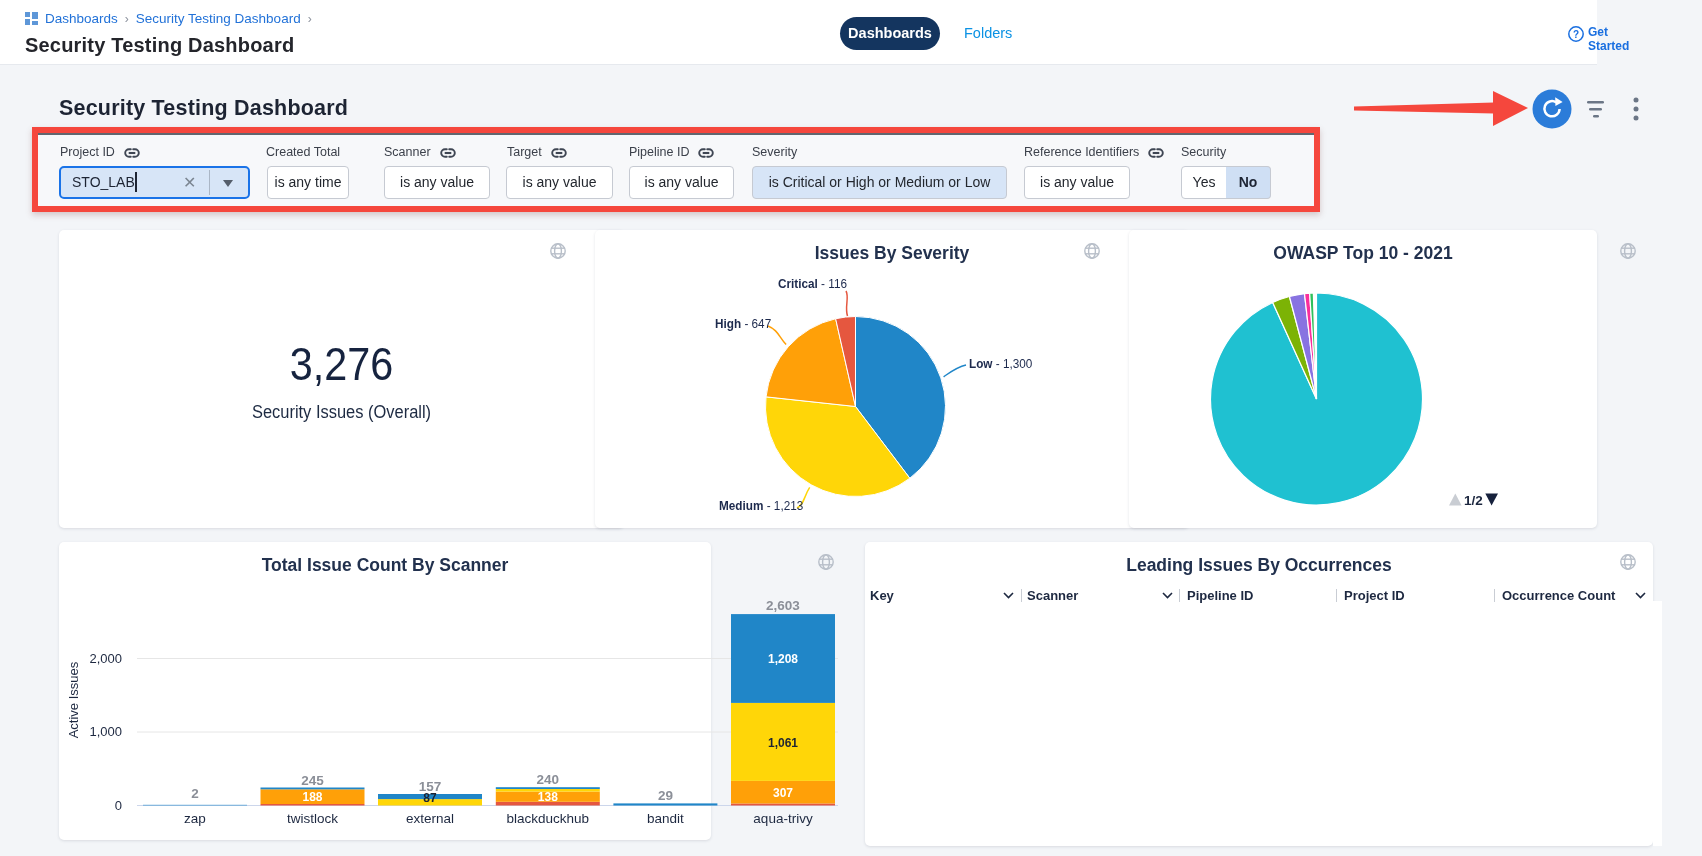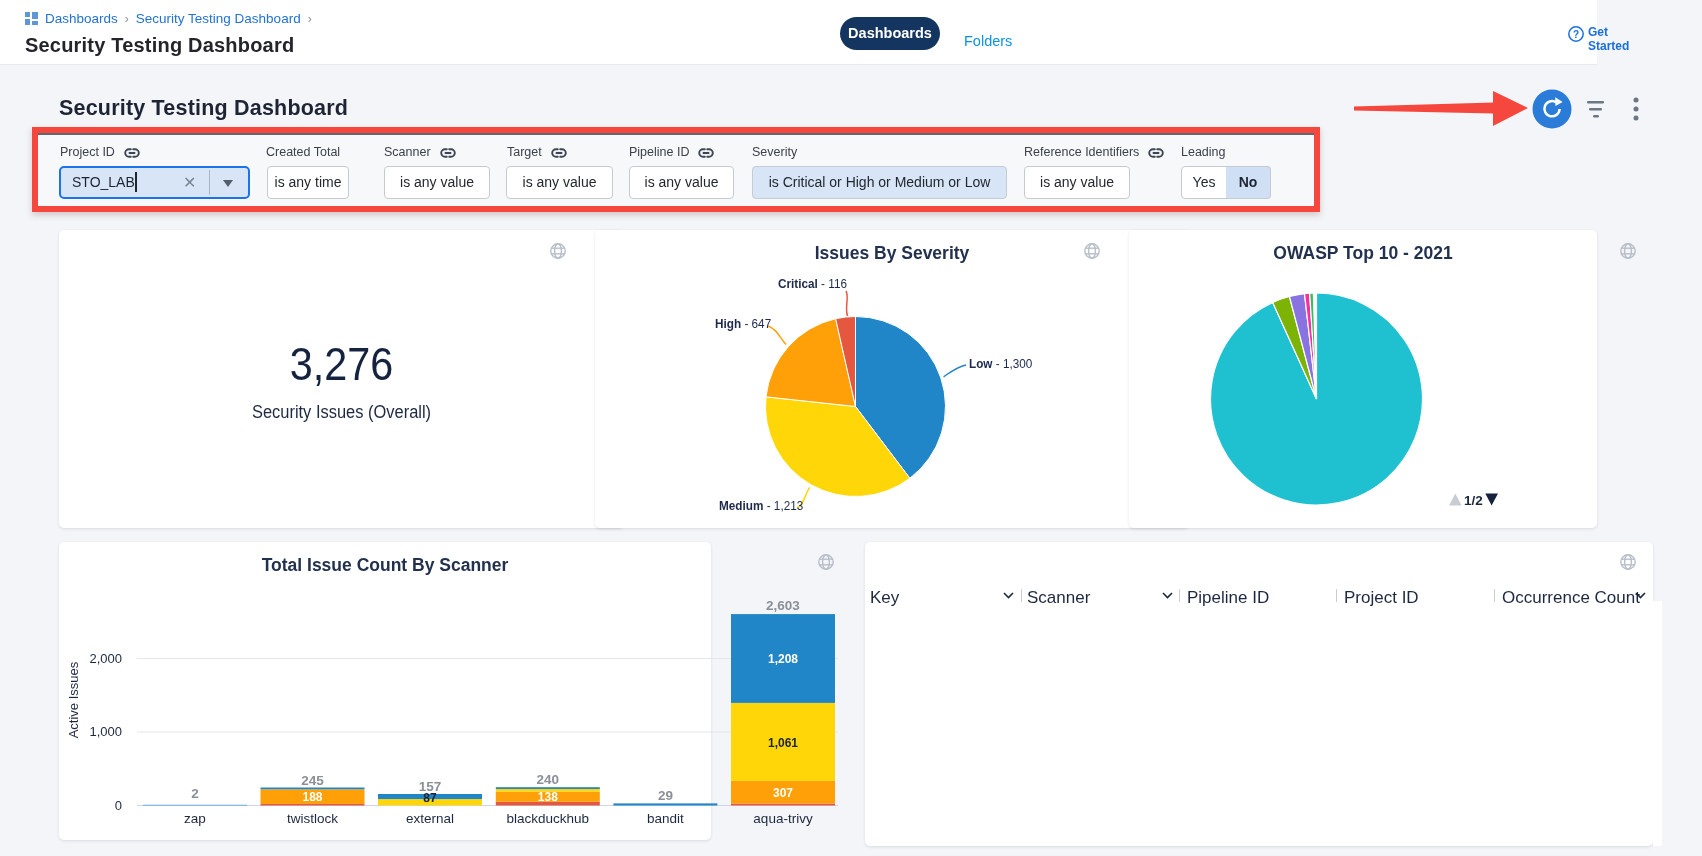--- a/index.html
+++ b/index.html
@@ -5,21 +5,21 @@
 * { margin:0; padding:0; box-sizing:border-box; }
 html,body { width:1702px; height:856px; overflow:hidden; }
 body { font-family:"Liberation Sans", sans-serif; background:#f3f5f8; position:relative; }
 .abs { position:absolute; }
 
 #topbar { position:absolute; left:0; top:0; width:1597px; height:65px; background:#fff; border-bottom:1px solid #e6e9ee; }
 #crumb { position:absolute; left:45px; top:11px; font-size:13.5px; color:#2272d8; }
 #crumb .sep { color:#8d939e; padding:0 7px; font-size:12px; }
 #pagetitle { position:absolute; left:25px; top:34px; font-size:20px; font-weight:bold; color:#24252b; letter-spacing:0.2px; }
 #tab-dash { position:absolute; left:840px; top:17px; width:100px; height:33px; background:#14355f; border-radius:17px; color:#fff; font-size:14.5px; font-weight:bold; text-align:center; line-height:33px; }
-#tab-fold { position:absolute; left:964px; top:25px; font-size:14.5px; color:#0b92e4;margin-top:8px; }
+#tab-fold { position:absolute; left:964px; top:25px; font-size:14.5px; color:#0b92e4; }
 #getstarted { position:absolute; left:1588px; top:25px; font-size:12px; color:#1a6fe0; font-weight:bold; }
 
 #h2 { position:absolute; left:59px; top:96px; font-size:21.5px; font-weight:bold; color:#1d2433; letter-spacing:0.2px; }
 
 #redbox { position:absolute; left:32px; top:127px; width:1288px; height:85px; border:6px solid #f5473d; box-shadow:0 3px 6px rgba(120,60,60,0.25); }
 #fpanel { position:absolute; left:38px; top:133px; width:1276px; height:73px; background:#f7f8fa; border-top:2px solid rgba(70,76,86,0.85); }
 .flabel { position:absolute; top:145px; font-size:12.5px; color:#3c414b; }
 .fbtn { position:absolute; top:166px; height:33px; background:#fff; border:1px solid #c6cad2; border-radius:4px; font-size:14px; color:#23272e; text-align:center; line-height:31px; }
 .linkico { display:inline-block; vertical-align:-2px; margin-left:9px; }
 
@@ -39,21 +39,21 @@
 #cardD { left:59px; top:542px; width:652px; height:298px; }
 #cardE { left:865px; top:542px; width:788px; height:304px; }
 .ctitle { position:absolute; top:13px; width:100%; text-align:center; font-size:17.5px; font-weight:bold; color:#22314e; }
 
 #bignum { position:absolute; left:0; top:106px; width:100%; text-align:center; font-size:47px; color:#16233f; transform:scaleX(0.88); }
 #bignumsub { position:absolute; left:0; top:172px; width:100%; text-align:center; font-size:17.5px; color:#1d2a42; transform:scaleX(0.94); }
 
 .plab { position:absolute; font-size:12.5px; color:#1d2a4d; white-space:nowrap; transform:scaleX(0.94); transform-origin:left; }
 .plab b { font-weight:bold; }
 
-.thead { position:absolute; top:46px; font-size:17px; font-weight:normal; color:#1d2840; white-space:nowrap; }
+.thead { position:absolute; top:46px; font-size:13px; font-weight:bold; color:#1d2840; white-space:nowrap; }
 .tsep { position:absolute; top:47px; width:1px; height:13px; background:#c9cdd4; }
 .chev { position:absolute; top:50px; }
 </style>
 </head>
 <body>
 
 <div id="topbar">
   <svg class="abs" style="left:25px;top:12px" width="13" height="13" viewBox="0 0 13 13">
     <rect x="0" y="0" width="5" height="5" fill="#5e97d8"></rect>
     <rect x="7" y="0" width="6" height="7" fill="#5e97d8"></rect>
@@ -147,21 +147,21 @@
 
 <div class="flabel" style="left:1024px">Reference Identifiers<svg class="linkico" width="16" height="10" viewBox="0 0 16 10">
       <g fill="none" stroke="#3f4653" stroke-width="1.9" stroke-linecap="round">
         <path d="M6.8 1.2 H5 A3.7 3.7 0 0 0 5 8.8 H6.8"></path>
         <path d="M9.2 1.2 H11 A3.7 3.7 0 0 1 11 8.8 H9.2"></path>
       </g>
       <rect x="4.7" y="3.95" width="6.6" height="2.1" fill="#3f4653"></rect>
     </svg></div>
 <div class="fbtn" style="left:1024px;width:106px">is any value</div>
 
-<div class="flabel" style="left:1181px">Leading</div>
+<div class="flabel" style="left:1181px">Security</div>
 <div id="exyes">Yes</div>
 <div id="exno">No</div>
 
 <div class="card" id="cardA">
   <div id="bignum">3,276</div>
   <div id="bignumsub">Security Issues (Overall)</div>
 </div>
 
 <div class="card" id="cardB">
   <div class="ctitle">Issues By Severity</div>
@@ -265,20 +265,21 @@
     <text x="430" y="823">external</text>
     <text x="547.8" y="823">blackduckhub</text>
     <text x="665.4" y="823">bandit</text>
     <text x="783" y="823">aqua-trivy</text>
   </g>
   <text x="78" y="700" font-family="Liberation Sans" font-size="13" fill="#1d2840" text-anchor="middle" transform="rotate(-90 78 700)">Active Issues</text>
 </g>
 </svg>
 
 <div class="card" id="cardE">
+  <div class="ctitle">Leading Issues By Occurrences</div>
   <div class="thead" style="left:5px">Key</div>
   <div class="thead" style="left:162px">Scanner</div>
   <div class="thead" style="left:322px">Pipeline ID</div>
   <div class="thead" style="left:479px">Project ID</div>
   <div class="thead" style="left:637px">Occurrence Count</div>
   <div class="tsep" style="left:156px"></div>
   <div class="tsep" style="left:314px"></div>
   <div class="tsep" style="left:471px"></div>
   <div class="tsep" style="left:629px"></div>
   <svg class="chev" style="left:138px" width="11" height="7" viewBox="0 0 11 7">

